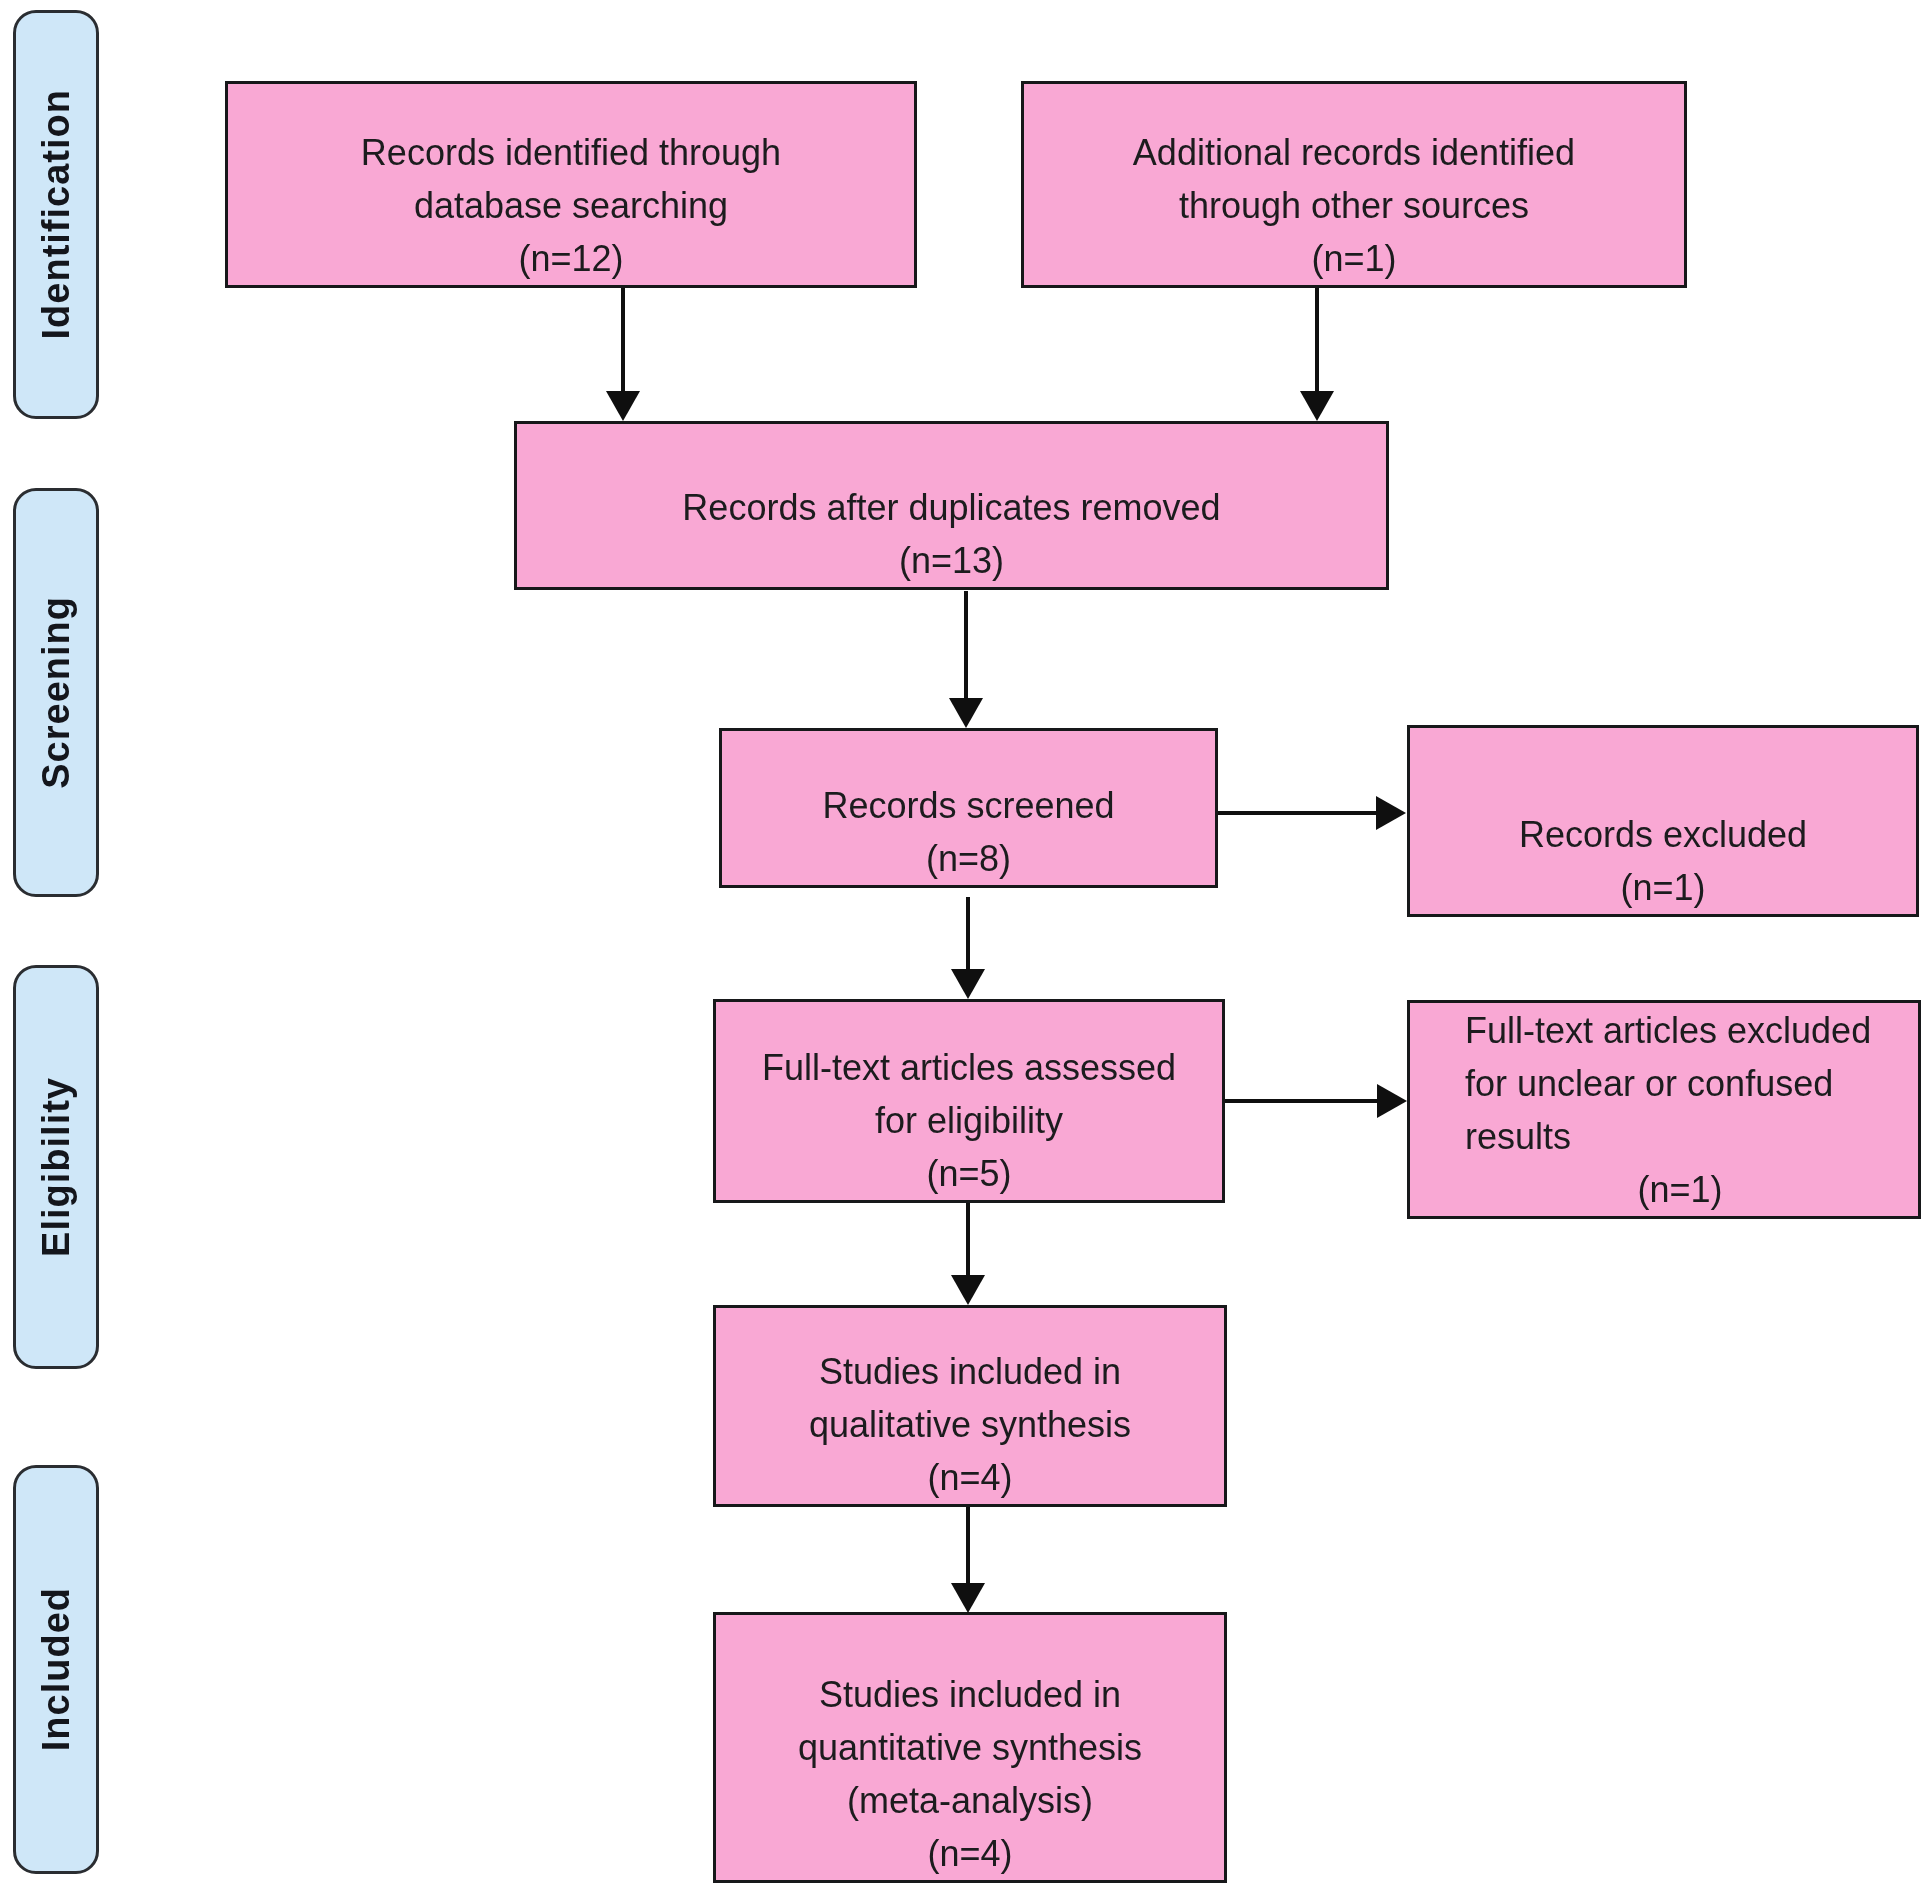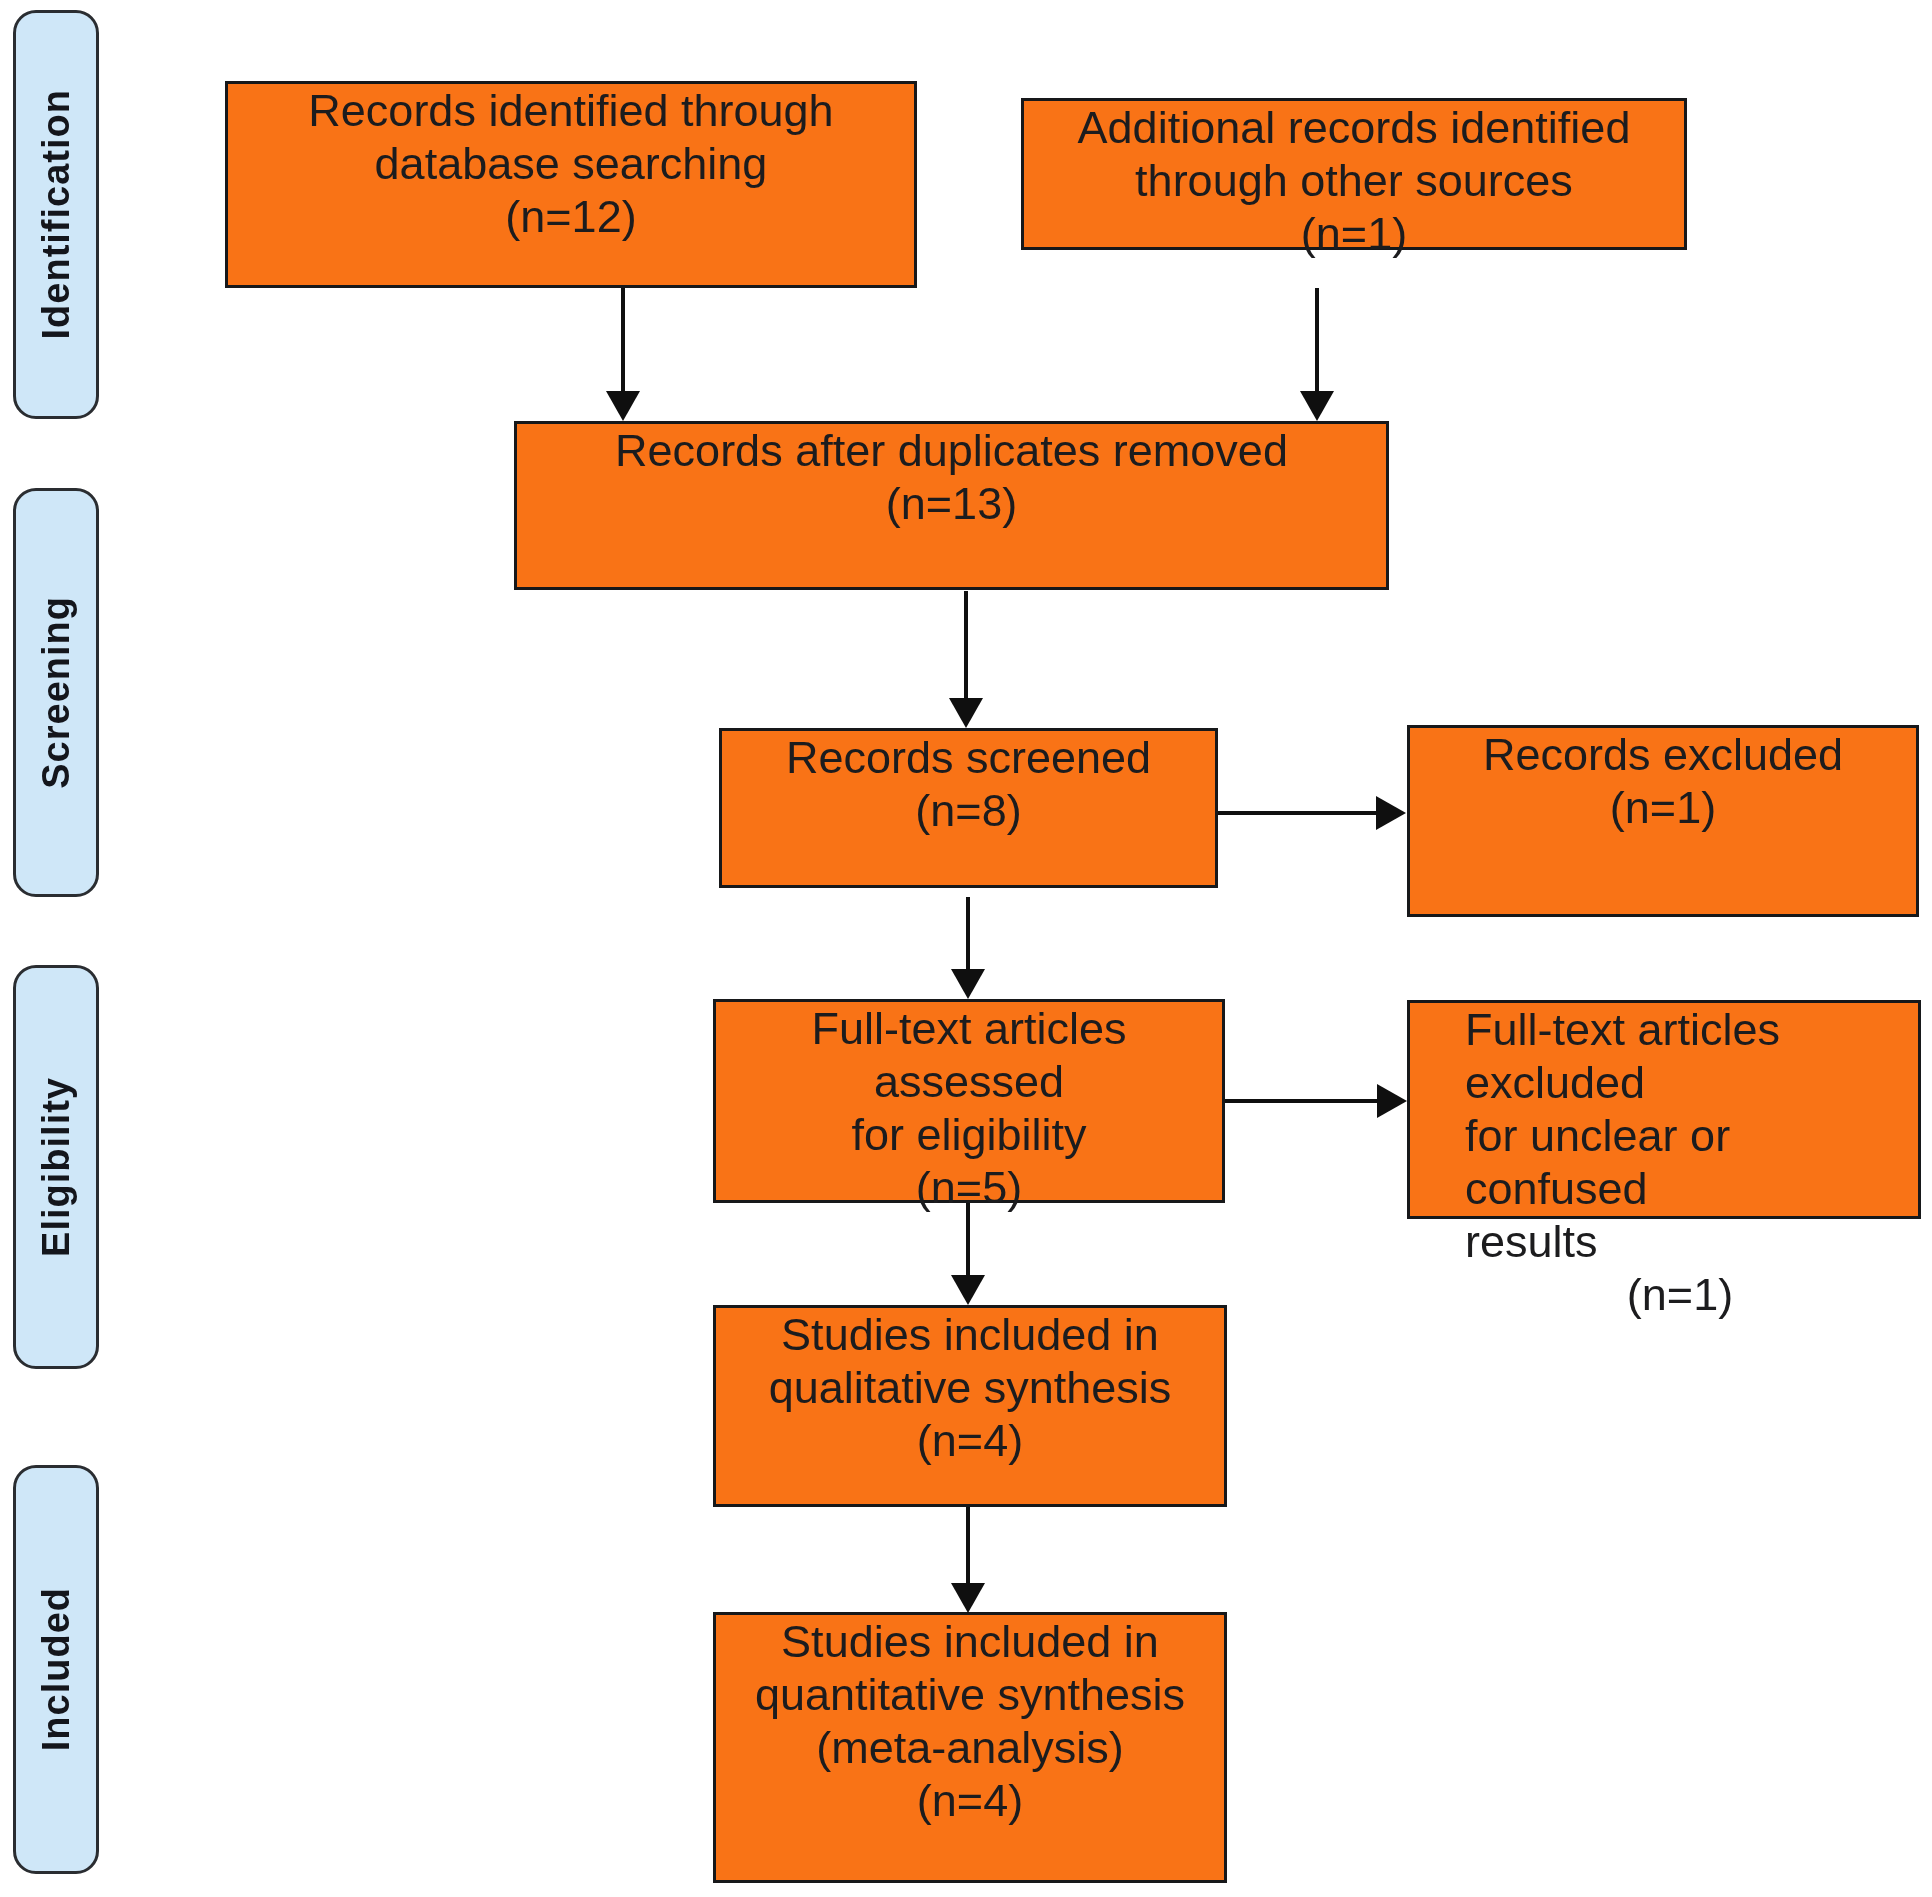--- a/index.html
+++ b/index.html
@@ -38,28 +38,28 @@
     font-weight:bold;
     font-size:38px;
     letter-spacing:1px;
     color:#14161c;
     white-space:nowrap;
   }
 
   
   .box{
     position:absolute;
-    background:#f97316;
+    background:#f9a8d4;
     border:3.8px solid var(--box-border);
     display:flex;
     flex-direction:column;
     align-items:center;
-    justify-content:flex-start;
+    justify-content:flex-end;
     text-align:center;
-    font-size:45px;
+    font-size:36px;
     line-height:53px;
     color:var(--text);
   }
   .box.left-lines{
     align-items:flex-start;
     text-align:left;
     padding-left:55px;
     padding-right:23px;
   }
   .box.left-lines .centered-line{
@@ -115,21 +115,21 @@
   </div>
   <div class="stage" style="left:13.3px;top:1465px;height:409px">
     <span class="stage-text">Included</span>
   </div>
 
   <div class="box" style="left:225px;top:81px;width:692px;height:207px">
     <div>Records identified through</div>
     <div>database searching</div>
     <div>(n=12)</div>
   </div>
-  <div class="box" style="left:1021px;top:98px;width:666px;height:152px">
+  <div class="box" style="left:1021px;top:81px;width:666px;height:207px">
     <div>Additional records identified</div>
     <div>through other sources</div>
     <div>(n=1)</div>
   </div>
 
   <div class="box" style="left:514px;top:421px;width:875px;height:169px">
     <div>Records after duplicates removed</div>
     <div>(n=13)</div>
   </div>
 

